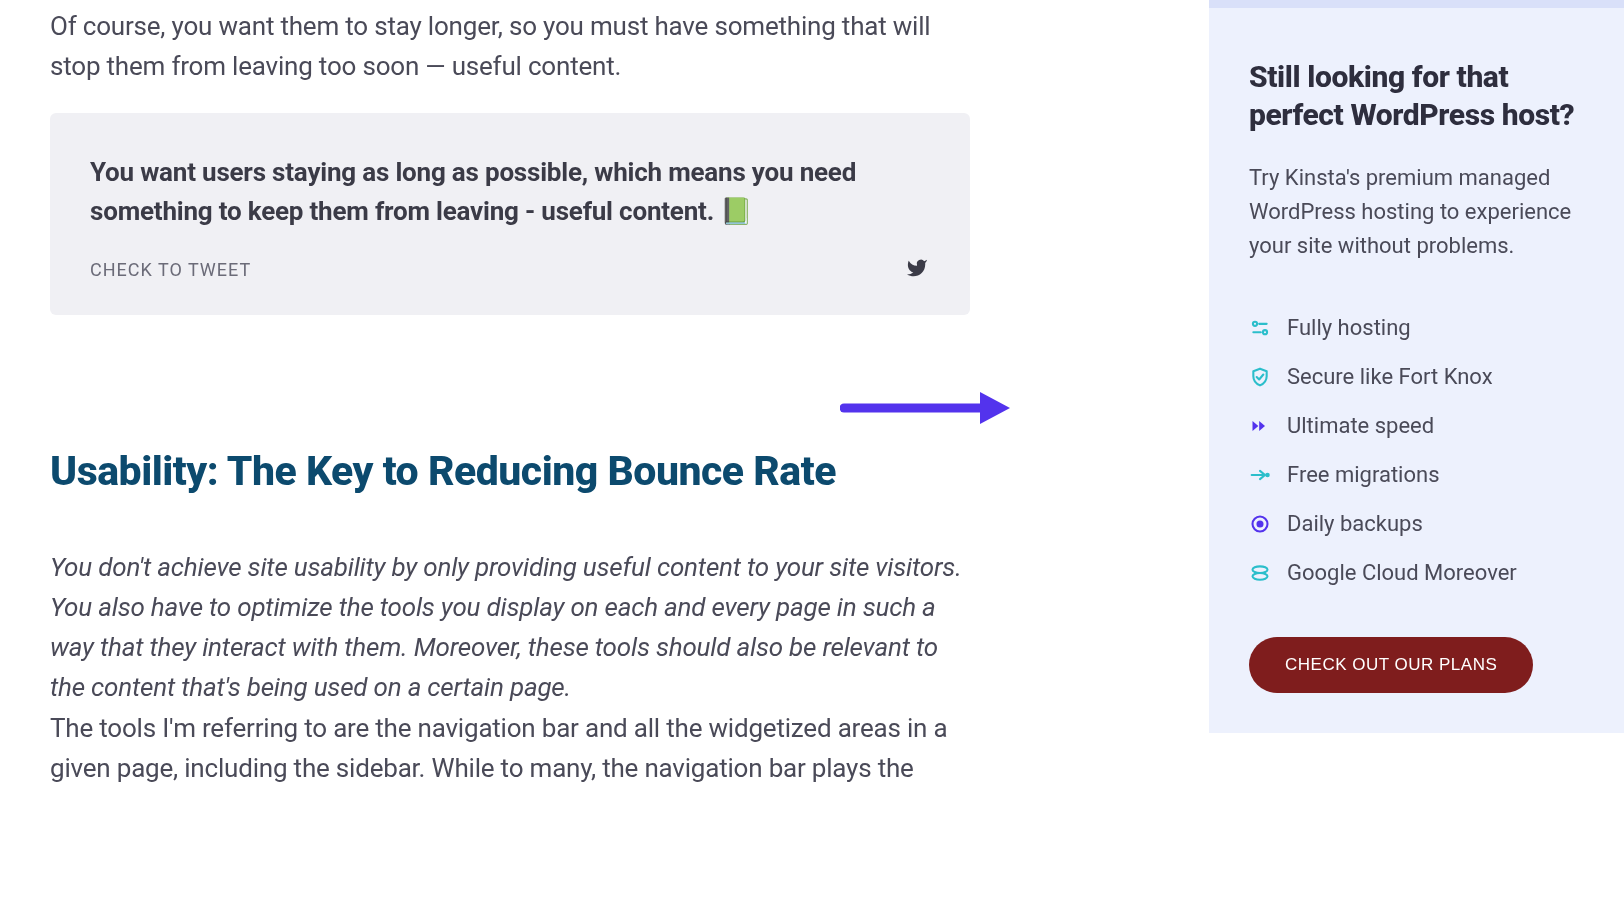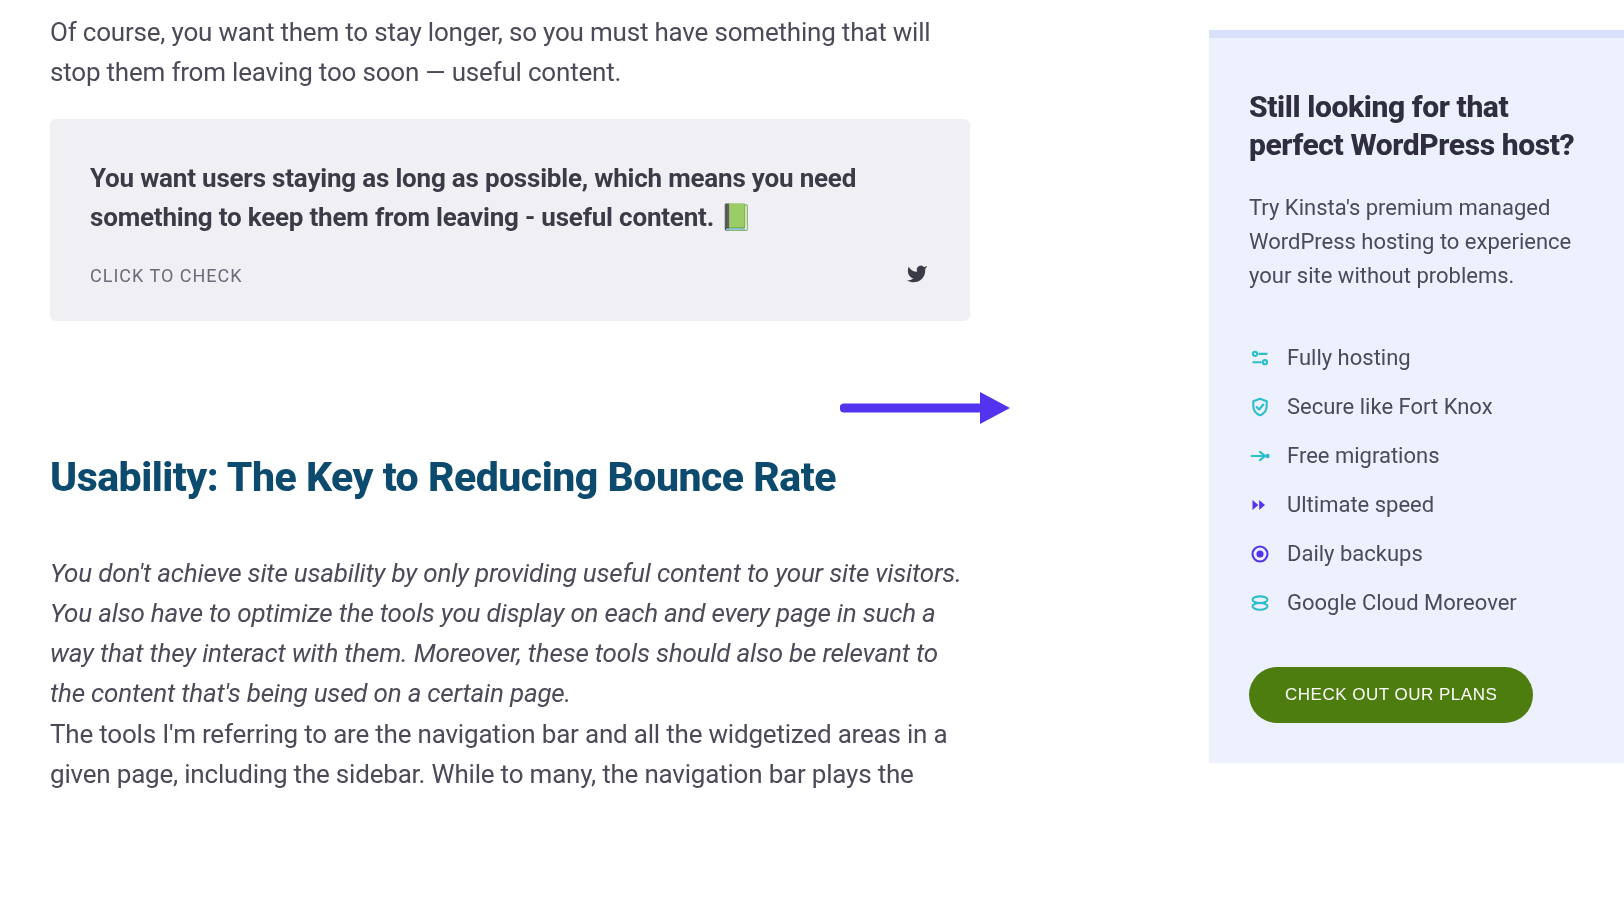--- a/index.html
+++ b/index.html
@@ -12,21 +12,21 @@
     overflow: hidden;
   }
   .page {
     display: flex;
     gap: 60px;
     padding: 0 0 0 50px;
     position: relative;
   }
   .main {
     width: 920px;
-    padding-top: 12px;
+    padding-top: 6px;
   }
   .p1, .p3, .p4 {
     font-size: 26px;
     line-height: 1.55;
     color: #4a4a58;
     letter-spacing: -0.2px;
   }
   .tweetbox {
     background: #f0f0f4;
     border-radius: 6px;
@@ -66,21 +66,20 @@
     left: 840px;
     top: 390px;
     width: 170px;
     height: 36px;
   }
 
   .sidebar-wrap {
     width: 415px;
     margin-left: auto;
     margin-right: 0;
-    padding-top: 30px;
   }
   .sidebar-topbar {
     height: 8px;
     background: #d9e0f9;
     width: 100%;
   }
   .sidebar {
     background: #edf1fd;
     padding: 50px 40px 40px 40px;
   }
@@ -113,42 +112,42 @@
     width: 22px;
     height: 22px;
     flex-shrink: 0;
     display: flex;
     align-items: center;
     justify-content: center;
   }
   .cta-btn {
     display: inline-block;
     margin-top: 28px;
-    background: #4d7c0f;
+    background: #7f1d1d;
     color: #ffffff;
     font-size: 17px;
     font-weight: 500;
     letter-spacing: 0.5px;
     padding: 18px 36px;
     border-radius: 999px;
     border: none;
     cursor: pointer;
   }
 </style>
 </head>
 <body>
 
 <div class="page">
   <div class="main">
     <p class="p1">Of course, you want them to stay longer, so you must have something that will stop them from leaving too soon — useful content.</p>
 
     <div class="tweetbox">
       <p class="tweet-text">You want users staying as long as possible, which means you need something to keep them from leaving - useful content. 📗</p>
       <div class="tweet-cta">
-        <span>CLICK TO CHECK</span>
+        <span>CHECK TO TWEET</span>
         <span class="twitter-icon">
           <svg width="26" height="22" viewBox="0 0 24 24" fill="currentColor">
               <path d="M23 3a10.9 10.9 0 0 1-3.14 1.53A4.48 4.48 0 0 0 12 8.5v1A10.66 10.66 0 0 1 3 4s-4 9 5 13a11.64 11.64 0 0 1-7 2c9 5 20 0 20-11.5a4.5 4.5 0 0 0-.08-.83A7.72 7.72 0 0 0 23 3z"></path>
             </svg>
         </span>
       </div>
     </div>
 
     <h2 class="h2">Usability: The Key to Reducing Bounce Rate</h2>
 
@@ -183,39 +182,39 @@
           <span class="sb-icon">
             <svg width="20" height="20" viewBox="0 0 24 24" fill="none" stroke="#2bbecb" stroke-width="2.5" stroke-linecap="round" stroke-linejoin="round">
                 <path d="M12 2l8 3v6c0 5-3.5 9-8 11-4.5-2-8-6-8-11V5l8-3z"></path>
                 <polyline points="8,12 11,15 16,9"></polyline>
               </svg>
           </span>
           <span>Secure like Fort Knox</span>
         </li>
         <li>
           <span class="sb-icon">
+            <svg width="20" height="20" viewBox="0 0 24 24" fill="#5333ed">
+                <polygon points="3,6 10,12 3,18"></polygon>
+                <polygon points="11,6 18,12 11,18"></polygon>
+              </svg>
+          </span>
+          <span>Ultimate speed</span>
+        </li>
+        <li>
+          <span class="sb-icon">
             <svg width="20" height="20" viewBox="0 0 24 24" fill="none" stroke="#2bbecb" stroke-width="2.5" stroke-linecap="round" stroke-linejoin="round">
                 <line x1="2" y1="12" x2="16" y2="12"></line>
                 <polyline points="12,7 18,12 12,17"></polyline>
                 <circle cx="21" cy="12" r="1.5" fill="#2bbecb"></circle>
               </svg>
           </span>
           <span>Free migrations</span>
         </li>
         <li>
           <span class="sb-icon">
-            <svg width="20" height="20" viewBox="0 0 24 24" fill="#5333ed">
-                <polygon points="3,6 10,12 3,18"></polygon>
-                <polygon points="11,6 18,12 11,18"></polygon>
-              </svg>
-          </span>
-          <span>Ultimate speed</span>
-        </li>
-        <li>
-          <span class="sb-icon">
             <svg width="20" height="20" viewBox="0 0 24 24" fill="none" stroke="#5333ed" stroke-width="2.5" stroke-linecap="round">
                 <circle cx="12" cy="12" r="9"></circle>
                 <circle cx="12" cy="12" r="3" fill="#5333ed"></circle>
               </svg>
           </span>
           <span>Daily backups</span>
         </li>
         <li>
           <span class="sb-icon">
             <svg width="20" height="20" viewBox="0 0 24 24" fill="none" stroke="#2bbecb" stroke-width="2.5" stroke-linecap="round" stroke-linejoin="round">

